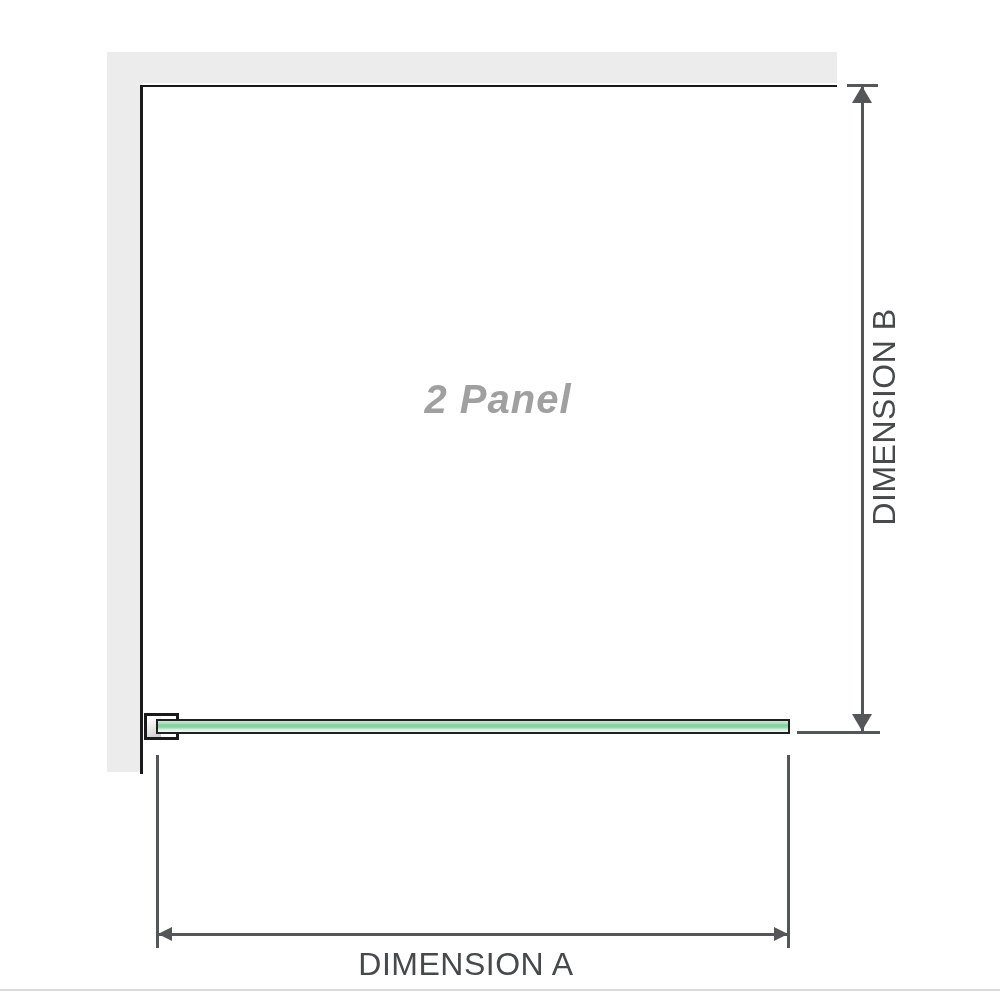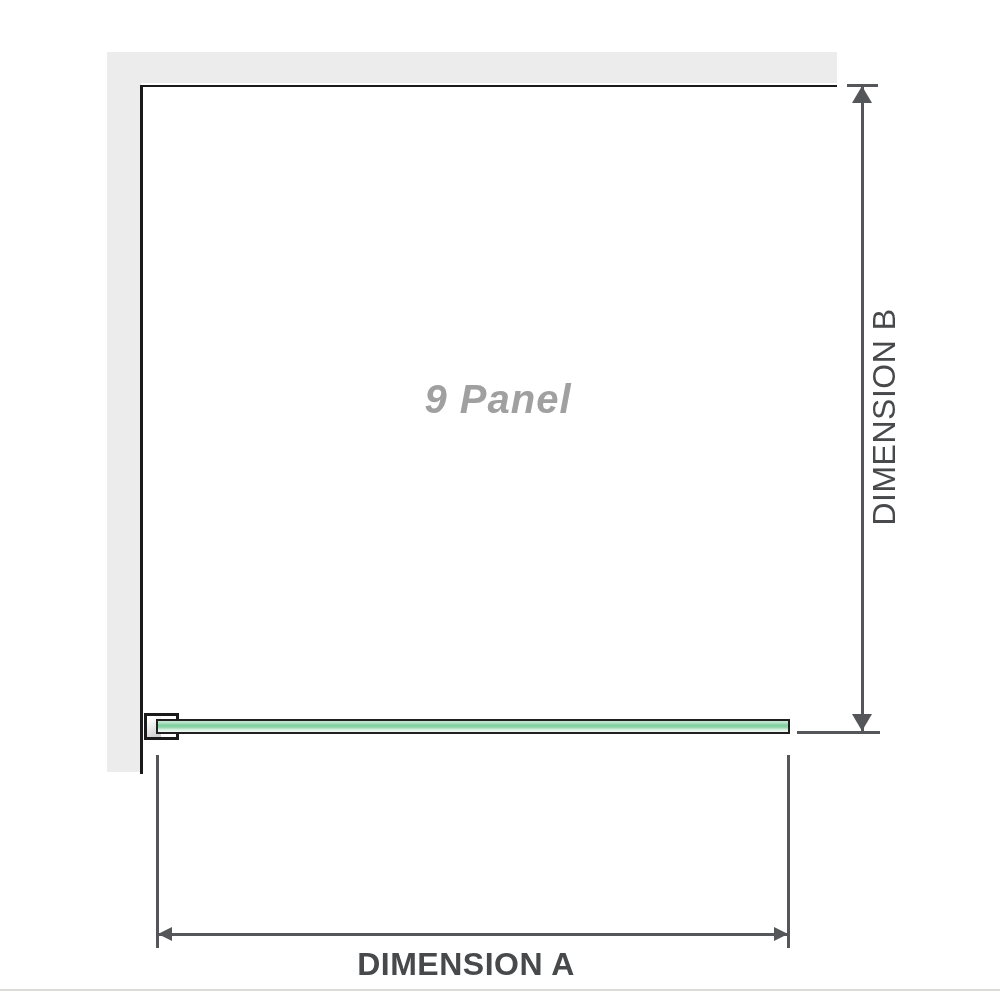--- a/index.html
+++ b/index.html
@@ -58,36 +58,36 @@
   .tri-down{left:852px;top:714px;border-left:10px solid transparent;border-right:10px solid transparent;border-top:17px solid var(--dim,#55565a);}
   .tri-left{left:158px;top:927px;border-top:7px solid transparent;border-bottom:7px solid transparent;border-right:14px solid var(--dim,#55565a);}
   .tri-right{left:774px;top:927px;border-top:7px solid transparent;border-bottom:7px solid transparent;border-left:14px solid var(--dim,#55565a);}
 
   .dim-label{
     display:flex;align-items:center;justify-content:center;
     font-size:32px;font-weight:300;color:var(--dimtext,#47494b);
     letter-spacing:0.5px;z-index:4;white-space:nowrap;
   }
   .dimB-label{left:734px;top:397px;width:300px;height:40px;transform:rotate(-90deg);}
-  .dimA-label{left:266px;top:944px;width:400px;height:40px;font-weight:bold;}
+  .dimA-label{left:266px;top:944px;width:400px;height:40px;}
 
   .divider{left:0;top:989px;width:1000px;height:2px;background:var(--divider,#dcdcd7);z-index:1;}
 </style>
 </head>
 <body>
 
 <div class="canvas" style="--wall:#ececec;--frame:#1a1a1a;--dim:#55565a;--dimtext:#47494b;--paneltext:#a0a0a0;--glassborder:#202020;--g1:#c6ead3;--g2:#b4e2c5;--g3:#7fce9d;--g4:#93d6ab;--g5:#dcf2e3;--g6:#eff9f3;--bracketg:#c9c9c9;--divider:#dcdcd7">
 
   <div class="abs wall wall-top"></div>
   <div class="abs wall wall-left"></div>
 
   <div class="abs frame frame-top"></div>
   <div class="abs frame frame-left"></div>
 
-  <div class="abs panel-label">9 Panel</div>
+  <div class="abs panel-label">2 Panel</div>
 
   <div class="abs bracket">
     <div class="bracket-inner"></div>
   </div>
 
   <div class="abs glass"></div>
 
   <div class="abs dim dimB-tick-top"></div>
   <div class="abs dim dimB-tick-bottom"></div>
   <div class="abs dim dimB-shaft"></div>

